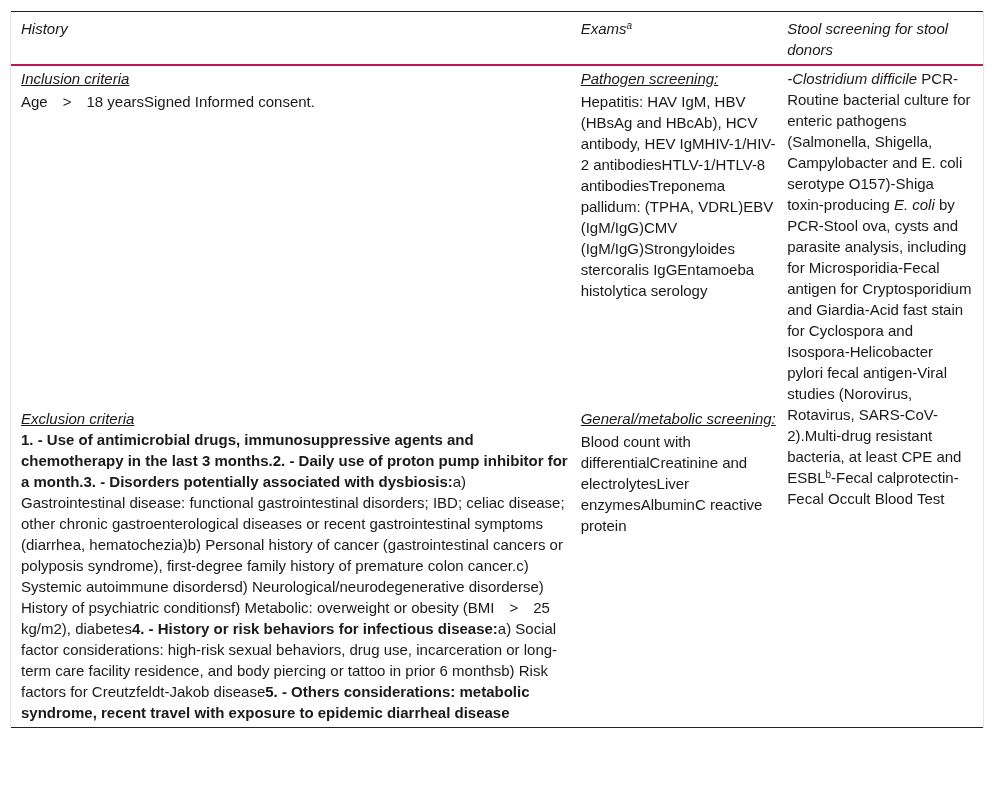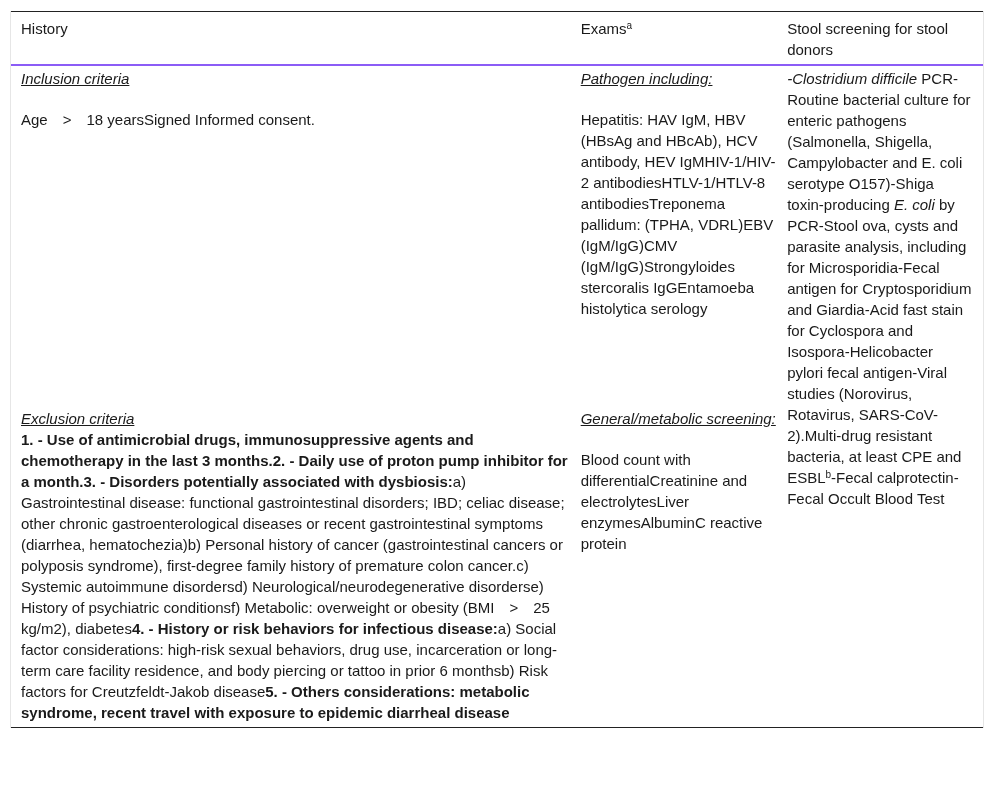--- a/index.html
+++ b/index.html
@@ -13,31 +13,31 @@
     border-left: 1px solid #e6e6e6; border-right: 1px solid #e6e6e6;
   }
   table {
     border-collapse: collapse; width: 100%;
     border-top: 1px solid #222; border-bottom: 1px solid #222;
     line-height: 21px;
   }
   th, td { vertical-align: top; text-align: left; padding: 0; }
   thead th {
     font-weight: normal; padding-top: 6px; padding-bottom: 4px;
-    border-bottom: 2px solid #8b5cf6; height: 42px; box-sizing: border-box;
+    border-bottom: 2px solid #be185d; height: 42px; box-sizing: border-box; font-style: italic;
   }
   .c1 { width: 568px; padding-left: 10px; padding-right: 10px; }
   .c2 { width: 203px; padding-right: 6px; }
   .c3 { width: 190px; padding-right: 10px; margin-left: 23px; }
   sup { font-size: 10px; line-height: 0; vertical-align: 5px; }
   .label { font-style: italic; text-decoration: underline; }
   .row-inc td { padding-top: 2px; height: 340px; }
   .row-exc td { padding-top: 0px; }
   .exc-body { }
-  .gap { margin-top: 20px; }
+  .gap { margin-top: 2px; }
   b { font-weight: bold; }
   i { font-style: italic; }
   .gt { display: inline-block; padding: 0 15px; }
   .pad-bottom { padding-bottom: 4px; }
 </style>
 </head>
 <body>
 
 <div class="table-wrap">
   <table>
@@ -48,21 +48,21 @@
         <th class="c3"><span>Stool screening for stool donors</span></th>
       </tr>
     </thead>
     <tbody>
       <tr class="row-inc">
         <td class="c1">
           <div class="label">Inclusion criteria</div>
           <div class="gap"><span>Age</span><span class="gt">&gt;</span><span>18 yearsSigned Informed consent.</span></div>
         </td>
         <td class="c2">
-          <div class="label">Pathogen including:</div>
+          <div class="label">Pathogen screening:</div>
           <div class="gap">Hepatitis: HAV IgM, HBV (HBsAg and HBcAb), HCV antibody, HEV IgMHIV-1/HIV-2 antibodiesHTLV-1/HTLV-8 antibodiesTreponema pallidum: (TPHA, VDRL)EBV (IgM/IgG)CMV (IgM/IgG)Strongyloides stercoralis IgGEntamoeba histolytica serology</div>
         </td>
         <td class="c3" rowspan="2">
           <div class="pad-bottom"><i>-Clostridium difficile</i><span> PCR-Routine bacterial culture for enteric pathogens (Salmonella, Shigella, Campylobacter and E. coli serotype O157)-Shiga toxin-producing </span><i>E. coli</i><span> by PCR-Stool ova, cysts and parasite analysis, including for Microsporidia-Fecal antigen for Cryptosporidium and Giardia-Acid fast stain for Cyclospora and Isospora-Helicobacter pylori fecal antigen-Viral studies (Norovirus, Rotavirus, SARS-CoV-2).Multi-drug resistant bacteria, at least CPE and ESBL</span><sup>b</sup><span>-Fecal calprotectin-Fecal Occult Blood Test</span></div>
         </td>
       </tr>
       <tr class="row-exc">
         <td class="c1">
           <div class="label">Exclusion criteria</div>
           <div class="exc-body pad-bottom"><b>1. - Use of antimicrobial drugs, immunosuppressive agents and chemotherapy in the last 3 months.2. - Daily use of proton pump inhibitor for a month.3. - Disorders potentially associated with dysbiosis:</b><span>a) Gastrointestinal disease: functional gastrointestinal disorders; IBD; celiac disease; other chronic gastroenterological diseases or recent gastrointestinal symptoms (diarrhea, hematochezia)b) Personal history of cancer (gastrointestinal cancers or polyposis syndrome), first-degree family history of premature colon cancer.c) Systemic autoimmune disordersd) Neurological/neurodegenerative disorderse) History of psychiatric conditionsf) Metabolic: overweight or obesity (BMI</span><span class="gt">&gt;</span><span>25</span><span class="gt" style="padding:0 8px 0 0"></span><span>kg/m2), diabetes</span><b>4. - History or risk behaviors for infectious disease:</b><span>a) Social factor considerations: high-risk sexual behaviors, drug use, incarceration or long-term care facility residence, and body piercing or tattoo in prior 6 monthsb) Risk factors for Creutzfeldt-Jakob disease</span><b>5. - Others considerations: metabolic syndrome, recent travel with exposure to epidemic diarrheal disease</b></div>

